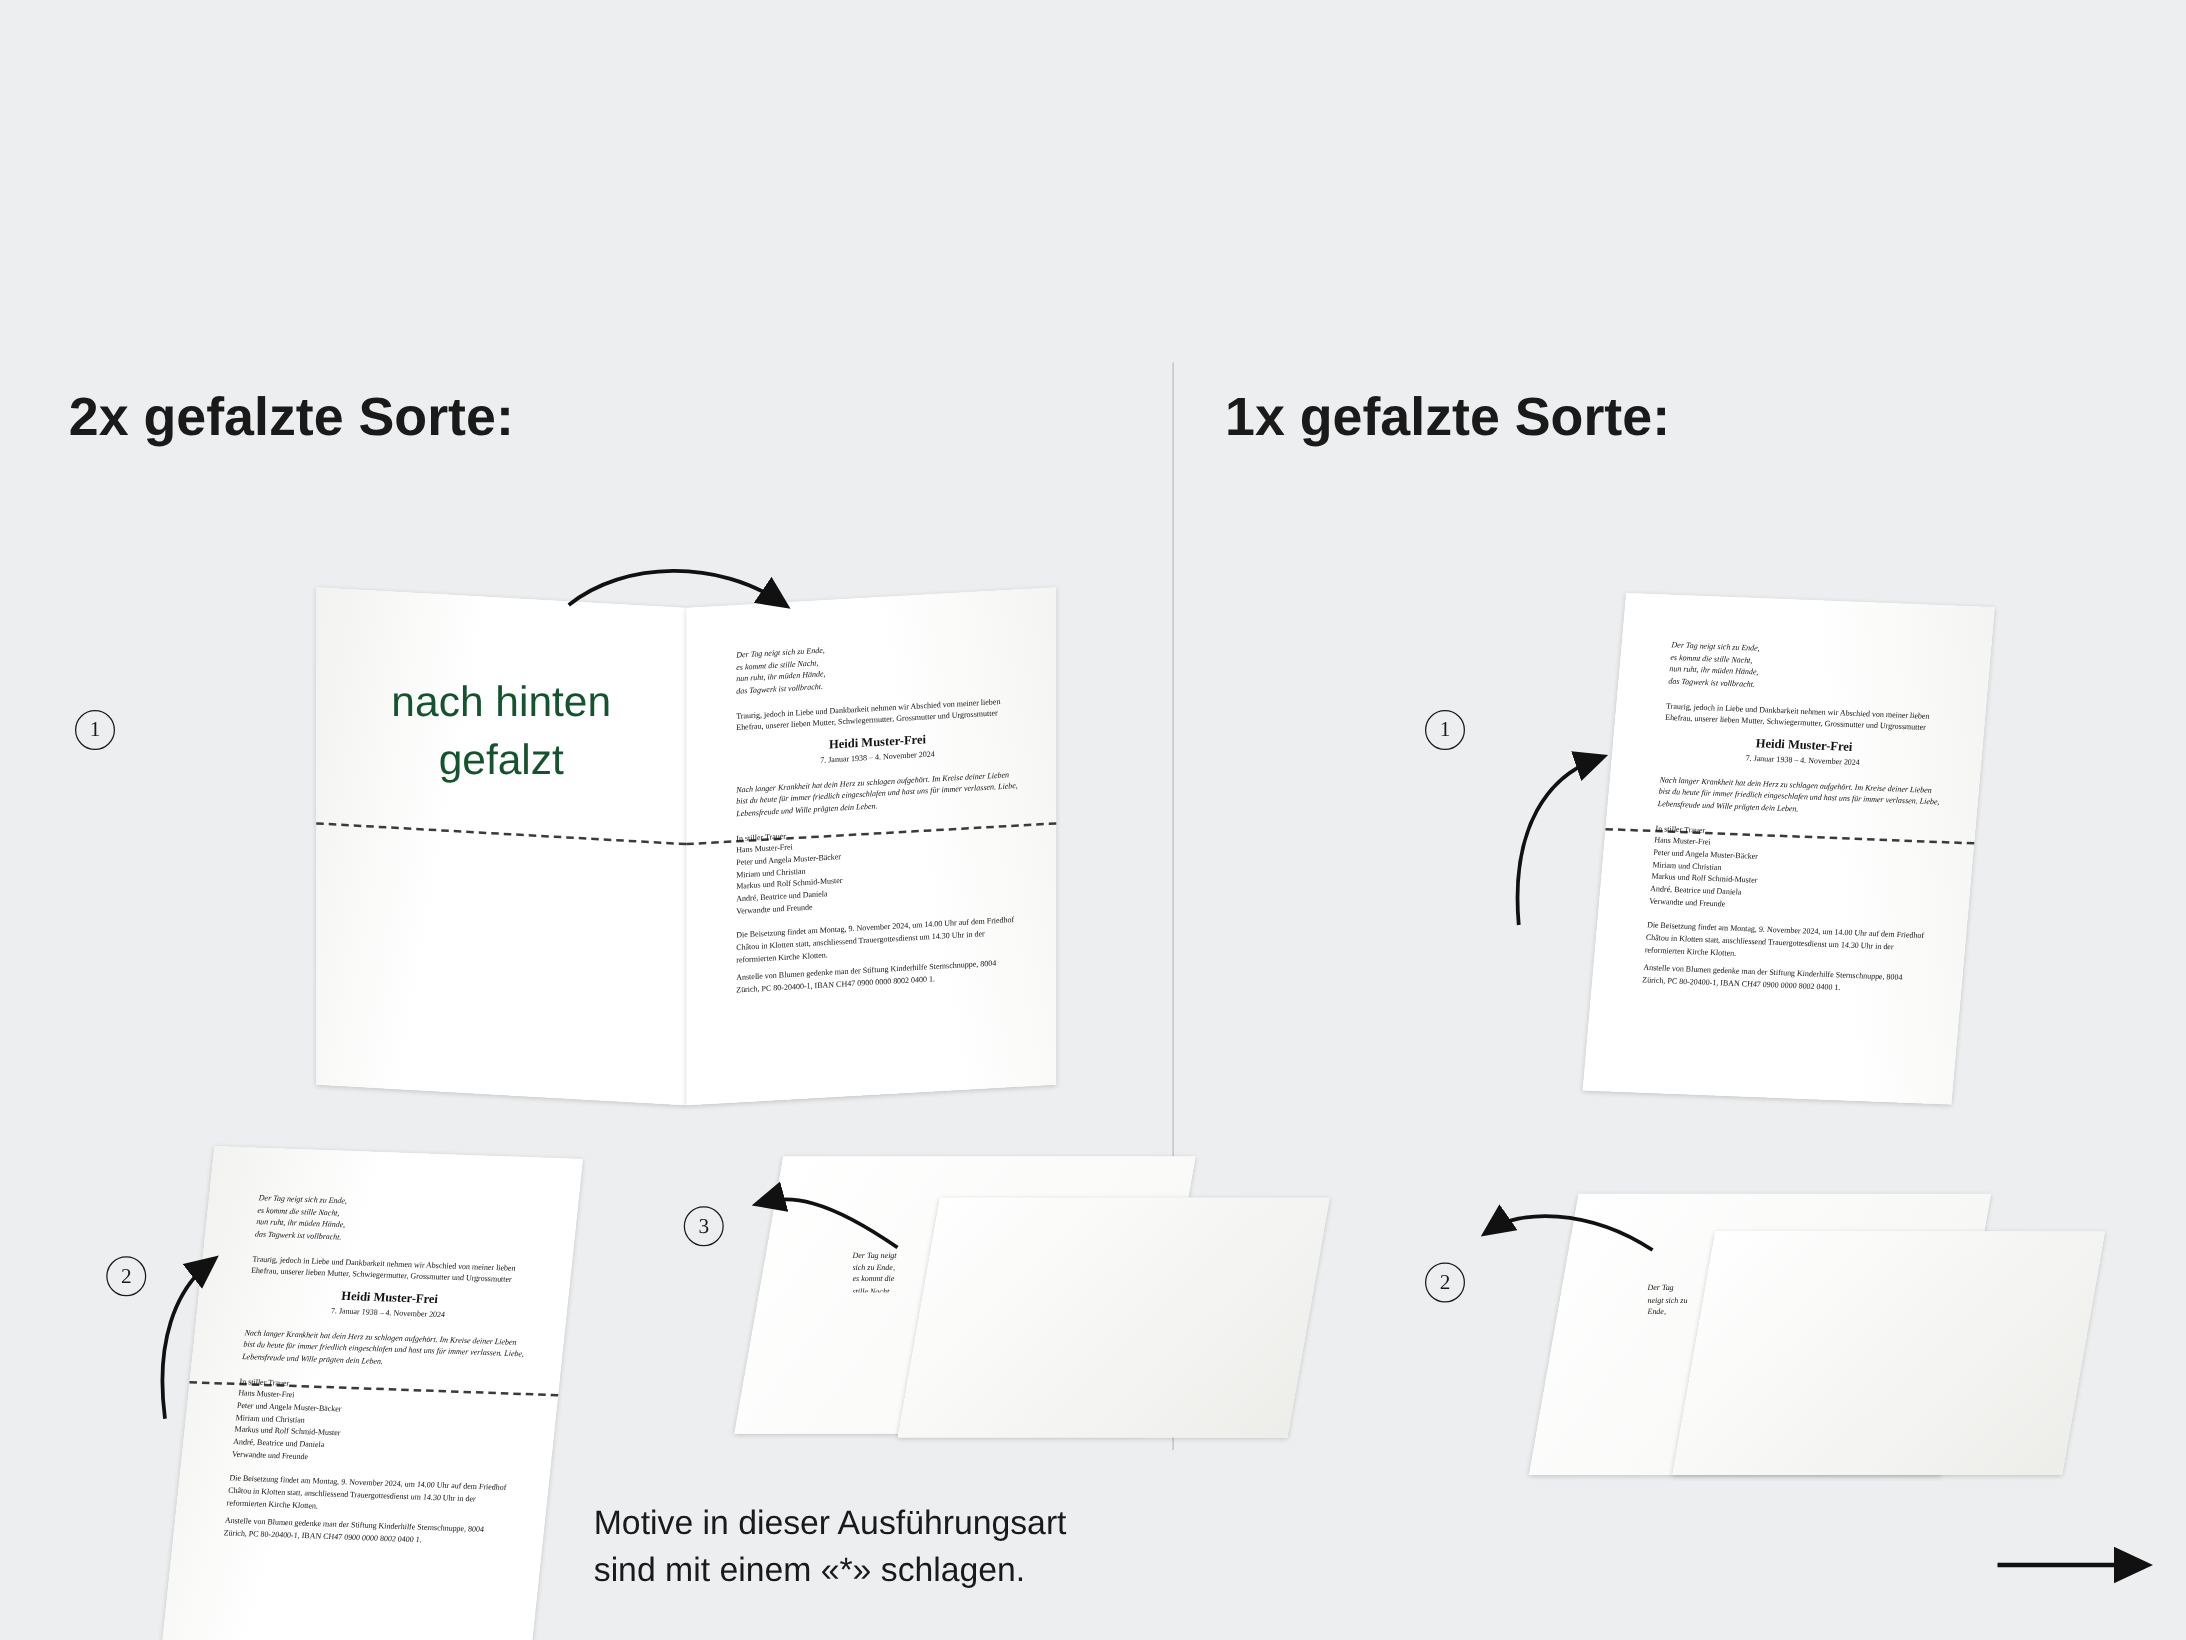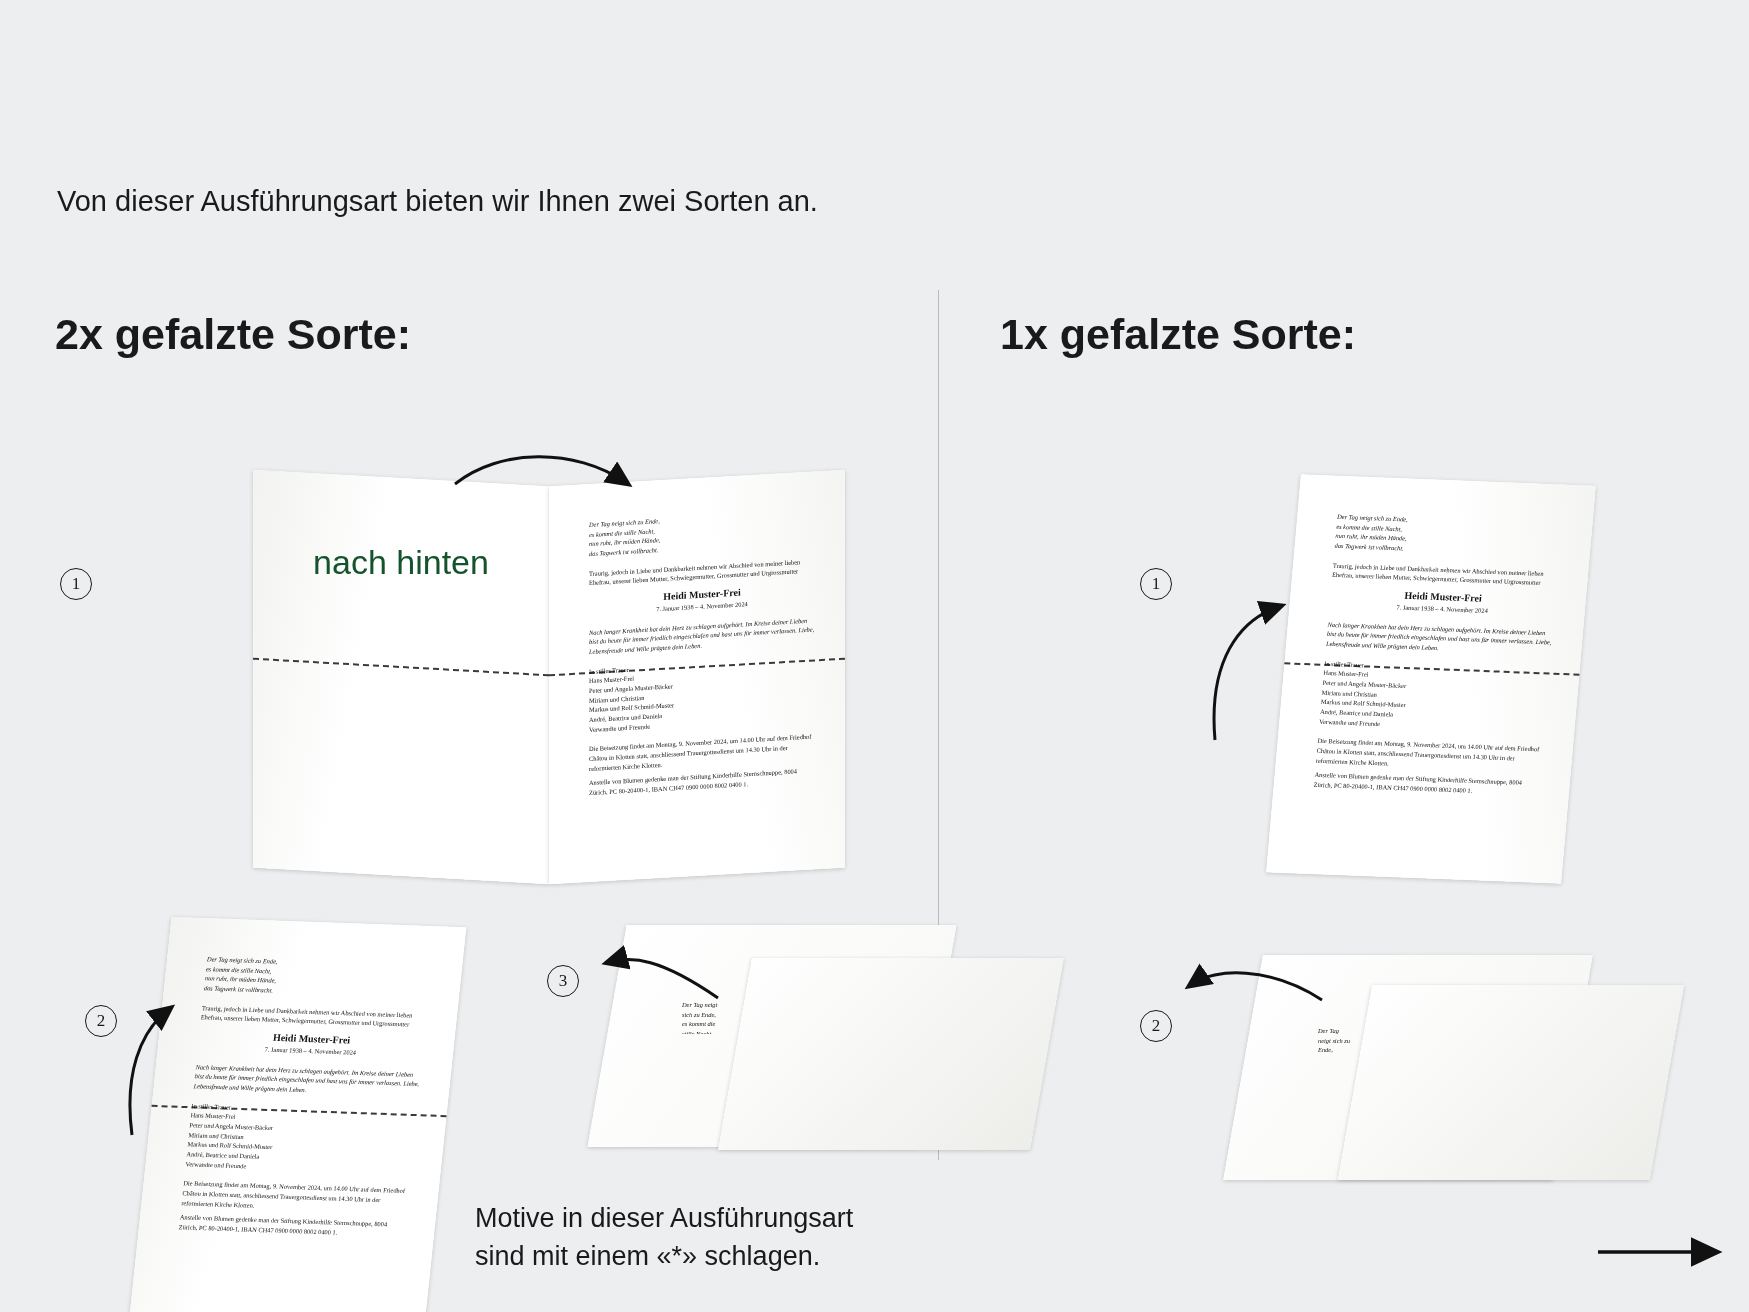--- a/index.html
+++ b/index.html
@@ -41,21 +41,21 @@
     font-size: 29px;
     font-weight: 400;
   }
   .col-head {
     position: absolute;
     font-size: 43px;
     font-weight: 700;
     text-align: center;
   }
   .col-head.left  { left: 55px;  top: 310px; }
-  .col-head.right { left: 980px; top: 310px; margin-left: 20px; }
+  .col-head.right { left: 980px; top: 310px; }
 
   
   .divider {
     position: absolute;
     left: 938px;
     top: 290px;
     width: 1px;
     height: 870px;
     background: #b9bcbf;
   }
@@ -132,21 +132,20 @@
     height: 1312px;
     pointer-events: none;
   }
 </style>
 </head>
 <body>
 
 <div class="page">
 
 
-  <div class="lead">Von dieser Ausführungsart bieten wir Ihnen zwei Sorten an.</div>
 
   <div class="col-head left">2x gefalzte Sorte:</div>
   <div class="col-head right">1x gefalzte Sorte:</div>
 
   <div class="divider"></div>
 
   <div class="step" style="left:60px; top:568px;">1</div>
 
   <div class="paper paper-grad-l" style="left:253px; top:478px; width:296px; height:398px; transform: skewY(3.2deg);">
     <div class="fold-dash" style="left:0; top:188px; width:296px;"></div>
@@ -181,20 +180,21 @@
       <div class="gap"></div>
         <div class="gap"></div>
       <p>Die Beisetzung findet am Montag, 9. November 2024, um 14.00 Uhr auf dem Friedhof Châtou in Klotten statt, anschliessend Trauergottesdienst um 14.30 Uhr in der reformierten Kirche Klotten.</p>
       <div class="gap"></div>
       <p>Anstelle von Blumen gedenke man der Stiftung Kinderhilfe Sternschnuppe, 8004 Zürich, PC 80-20400-1, IBAN CH47 0900 0000 8002 0400 1.</p>
     </div>
   </div>
 
   <div class="handwrite" style="left:253px; top:540px; width:296px;">
     <div>nach hinten</div>
+    <div>gefalzt</div>
   </div>
 
   <div class="step" style="left:85px; top:1005px;">2</div>
 
   <div class="paper paper-grad-l" style="left:150px; top:922px; width:296px; height:398px; transform: skewX(-6deg) skewY(2deg);">
     <div class="fold-dash" style="left:0; top:188px; width:296px;"></div>
     <div class="obit" style="left:40px; top:36px; width:226px; font-size:6.4px; line-height:1.5;">
       <p class="poem">Der Tag neigt sich zu Ende,</p>
       <p class="poem">es kommt die stille Nacht,</p>
       <p class="poem">nun ruht, ihr müden Hände,</p>

